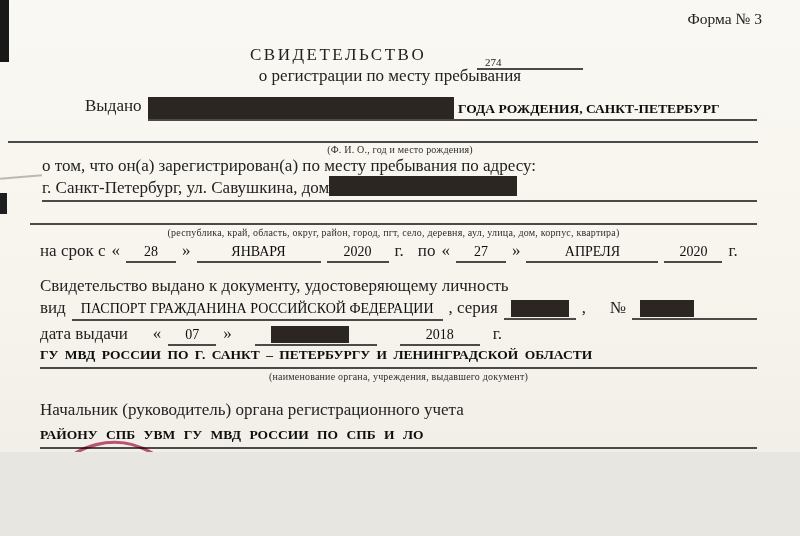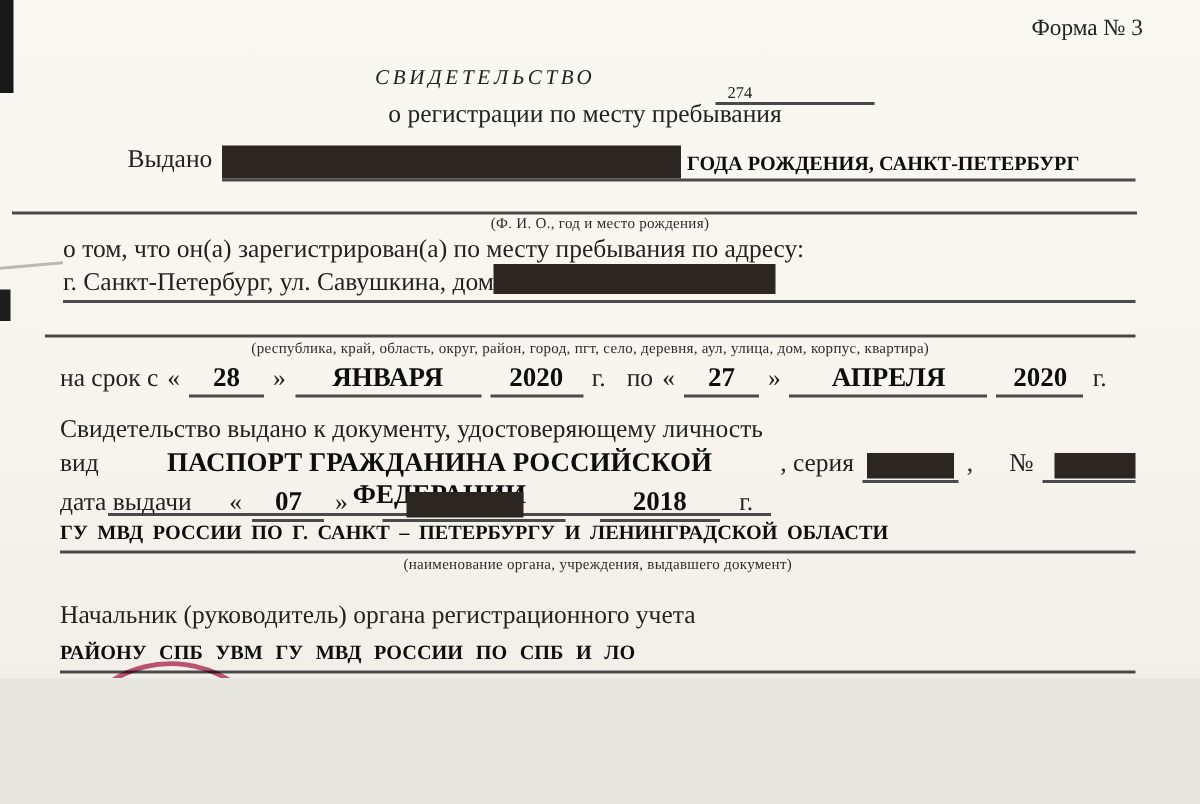--- a/index.html
+++ b/index.html
@@ -9,24 +9,24 @@
     font-family:"Liberation Serif", serif;color:#222;
   }
   .abs{position:absolute;}
   .t17{font-size:17px;line-height:1.15;}
   .caption{font-size:10px;color:#2d2d2d;text-align:center;letter-spacing:.2px;}
   .u2{border-bottom:2px solid #4a4a4a;}
   .bar{background:#2b2621;display:inline-block;}
   .boldfill{font-weight:bold;font-size:13.5px;color:#0e0e0e;}
   .row{display:flex;align-items:baseline;}
   .fill{display:inline-block;border-bottom:2px solid #4a4a4a;text-align:center;
-        font-weight:bold;font-size:18px;color:#0e0e0e;padding-bottom:1px;}
+        font-weight:normal;font-size:14px;color:#0e0e0e;padding-bottom:1px;}
   .lbl{white-space:nowrap;}
   .form-label{font-size:15.5px;}
-  .title{font-size:14px;letter-spacing:2.5px;font-style:italic;}
+  .title{font-size:17px;letter-spacing:2.5px;}
   .subtitle{font-size:17px;text-align:center;}
   .stamp{mix-blend-mode:multiply;opacity:.92;transform:rotate(-14deg);}
   .sig{mix-blend-mode:multiply;}
   .wsp{word-spacing:3px;}
 </style>
 </head>
 <body>
 
 <div class="page">
 

